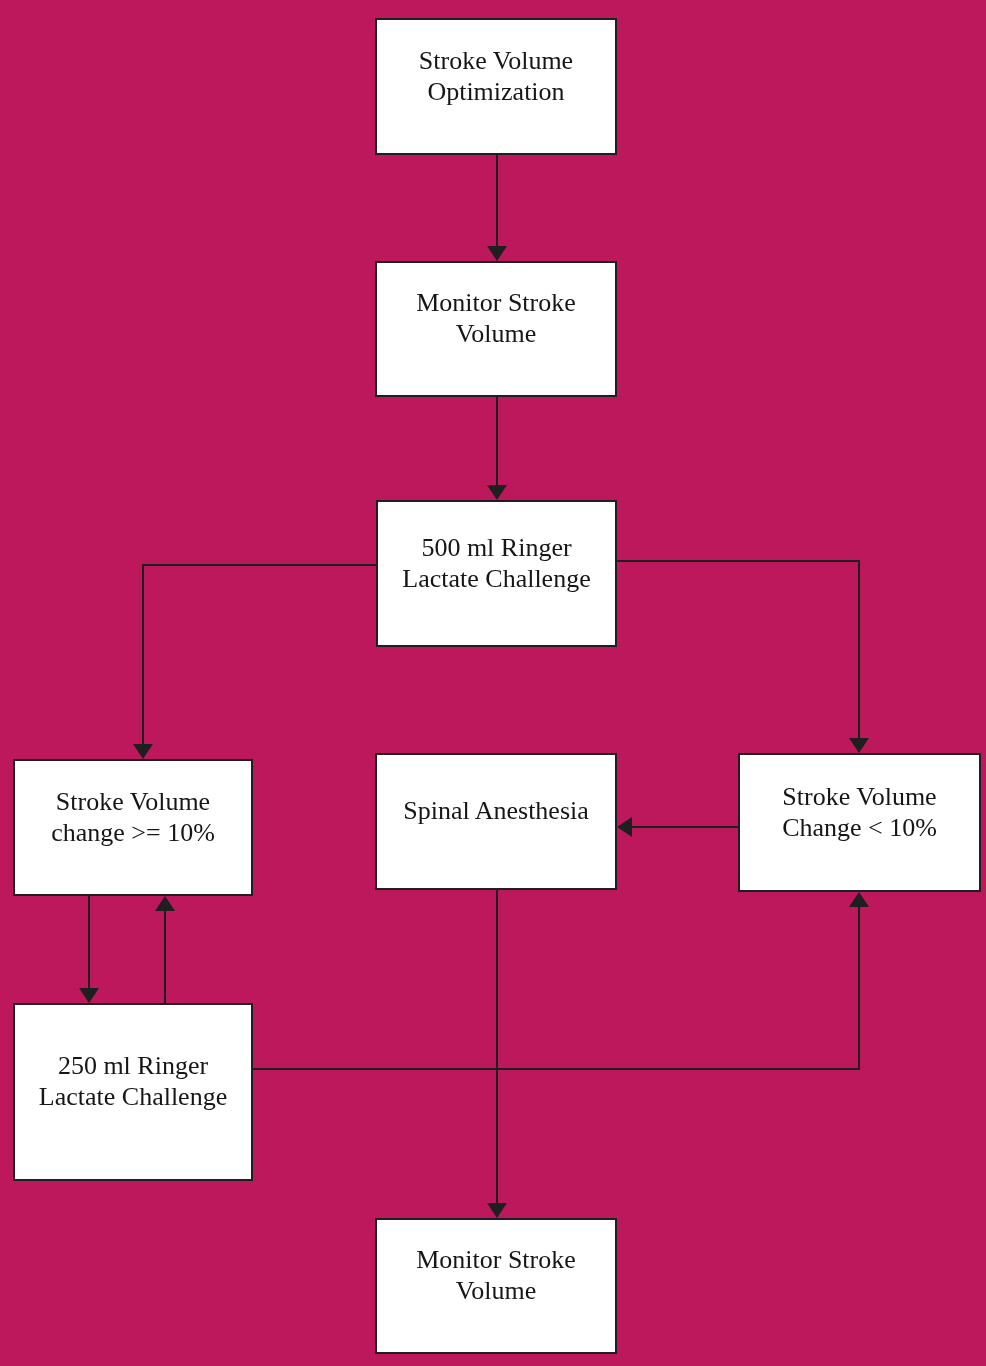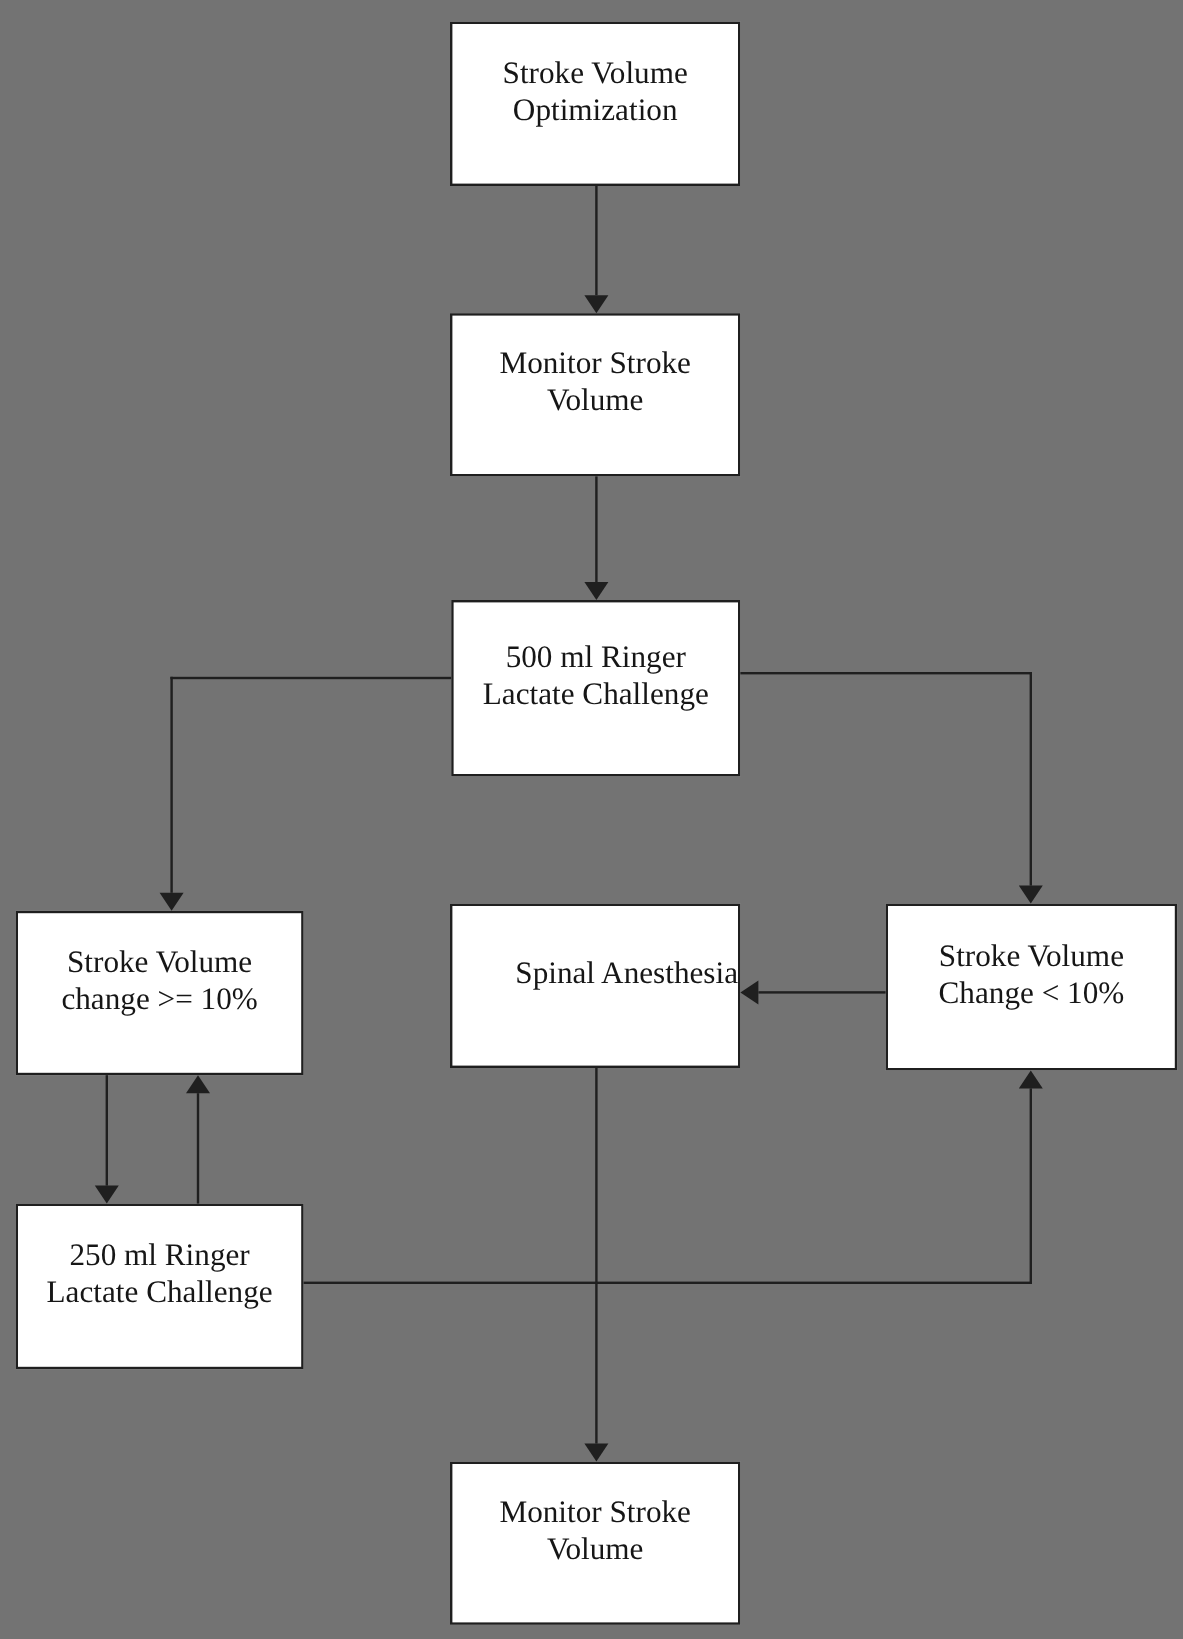--- a/index.html
+++ b/index.html
@@ -4,21 +4,21 @@
 <style>
   html, body {
     margin: 0;
     padding: 0;
     background: #ffffff;
   }
   .canvas {
     position: relative;
     width: 986px;
     height: 1366px;
-    background: #737373;
+    background: #be185d;
     font-family: "Liberation Serif", "DejaVu Serif", serif;
     overflow: hidden;
   }
   .node {
     position: absolute;
     box-sizing: border-box;
     border: 2px solid #1f1f1f;
     background: #ffffff;
     display: flex;
     align-items: center;
@@ -75,30 +75,30 @@
   <div class="node" style="left:376px; top:500px; width:241px; height:147px;">
     <span class="node-label">500 ml Ringer
 Lactate Challenge</span>
   </div>
 
   <div class="node" style="left:13px; top:759px; width:240px; height:137px;">
     <span class="node-label">Stroke Volume
 change &gt;= 10%</span>
   </div>
 
-  <div class="node" style="left:375px; top:753px; width:242px; height:137px;justify-content:flex-end;">
+  <div class="node" style="left:375px; top:753px; width:242px; height:137px;">
     <span class="node-label">Spinal Anesthesia</span>
   </div>
 
   <div class="node" style="left:738px; top:753px; width:243px; height:139px;">
     <span class="node-label">Stroke Volume
 Change &lt; 10%</span>
   </div>
 
-  <div class="node" style="left:13px; top:1003px; width:240px; height:138px;">
+  <div class="node" style="left:13px; top:1003px; width:240px; height:178px;">
     <span class="node-label">250 ml Ringer
 Lactate Challenge</span>
   </div>
 
   <div class="node" style="left:375px; top:1218px; width:242px; height:136px;">
     <span class="node-label">Monitor Stroke
 Volume</span>
   </div>
 
   <div class="line" style="left:496px; top:155px; width:2px; height:91px;"></div>

